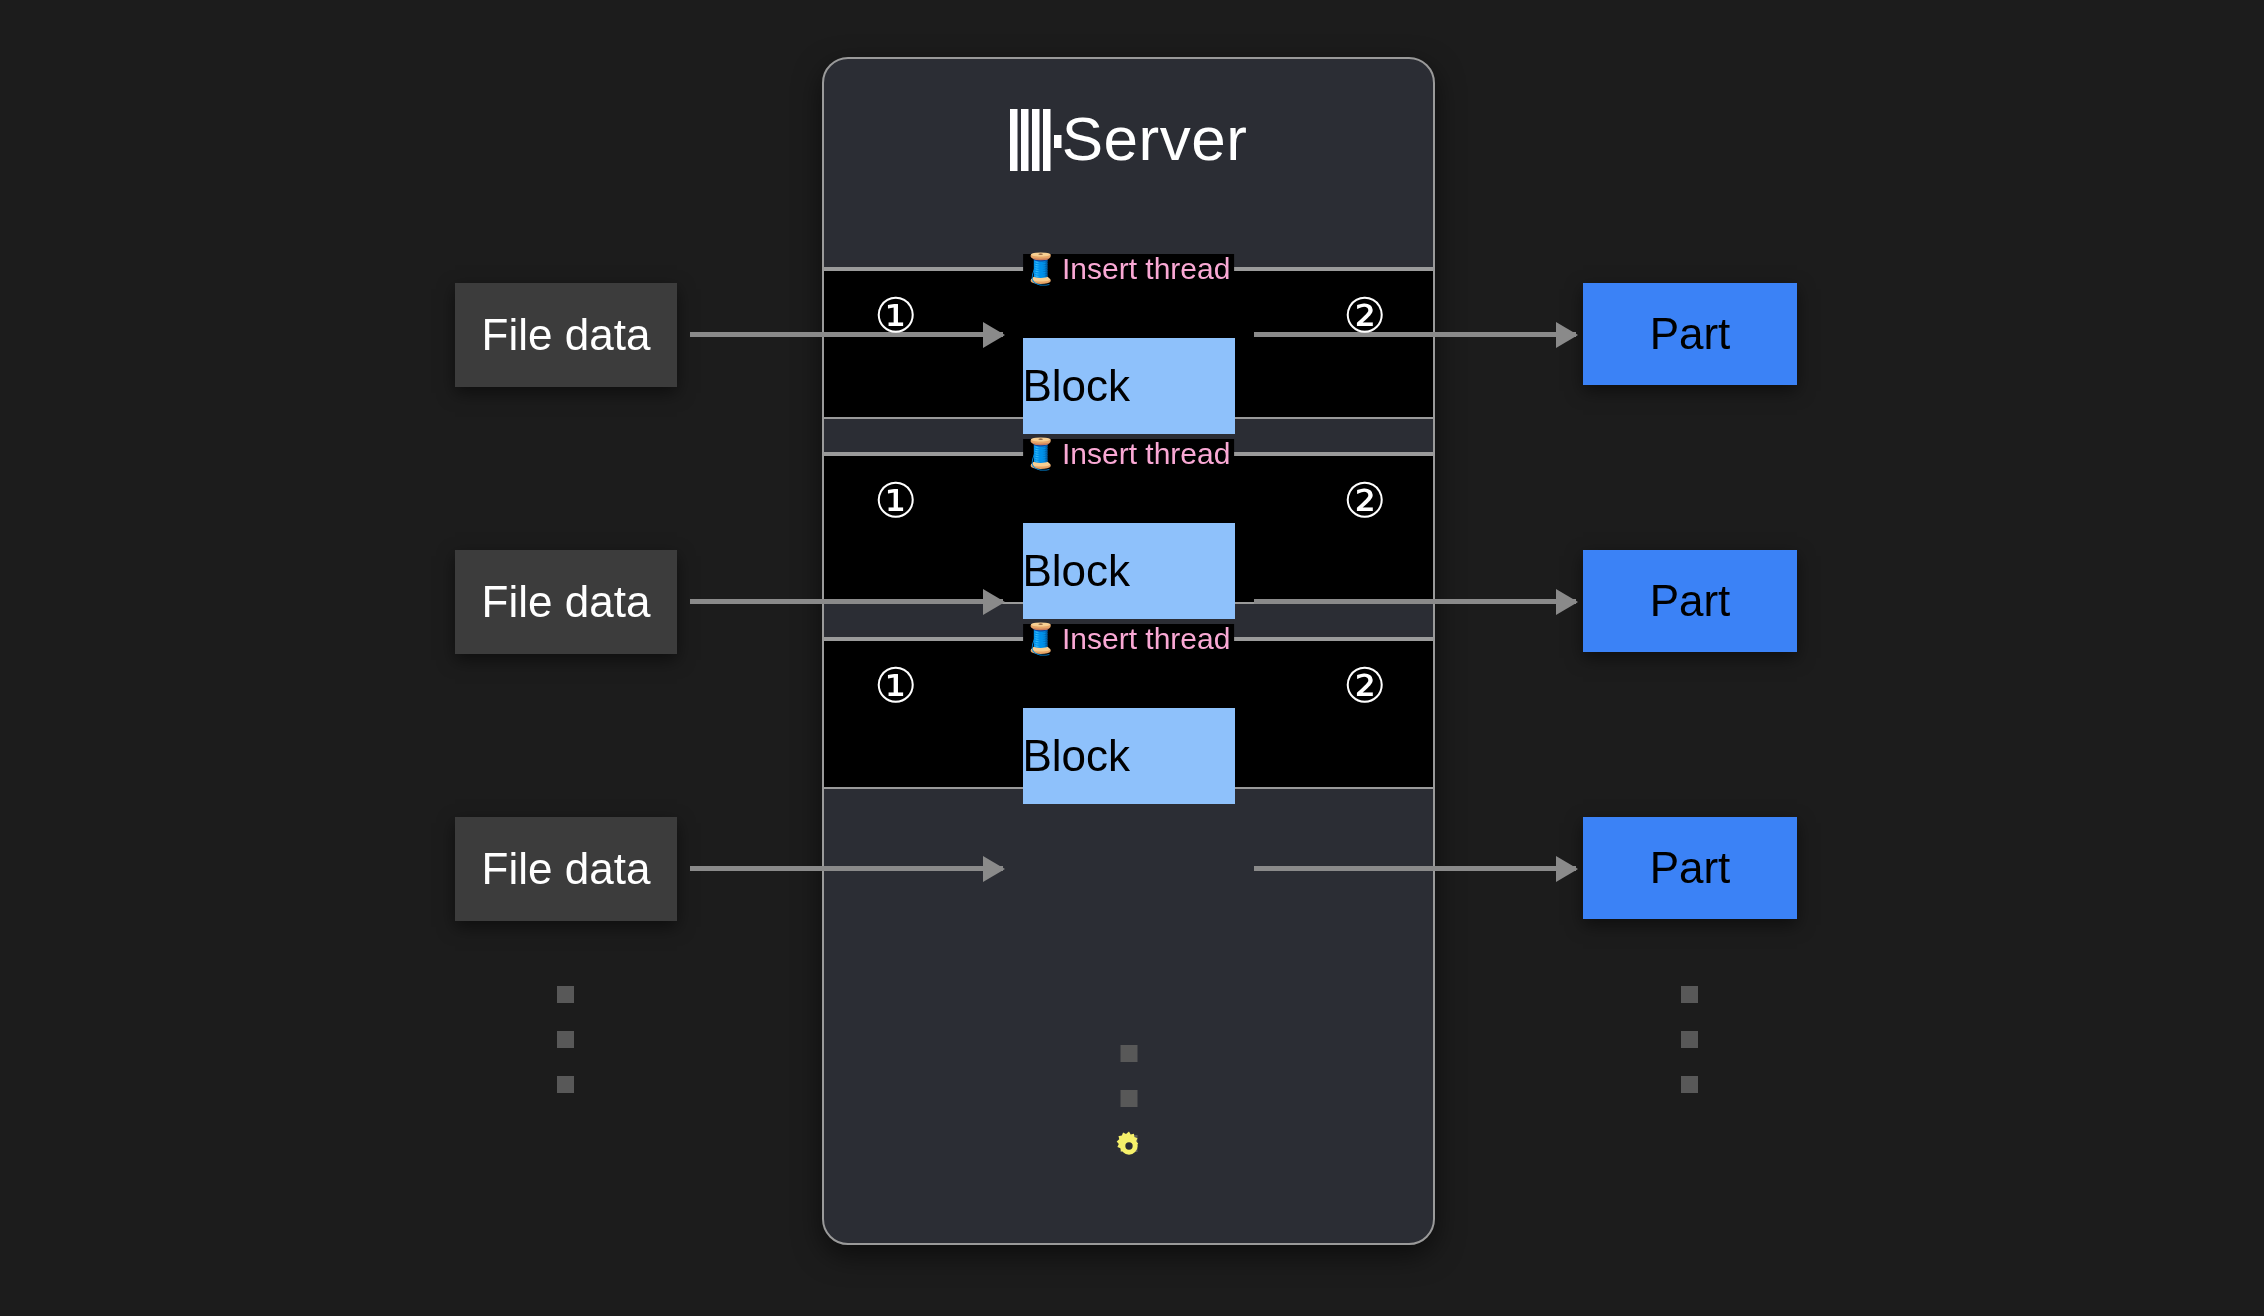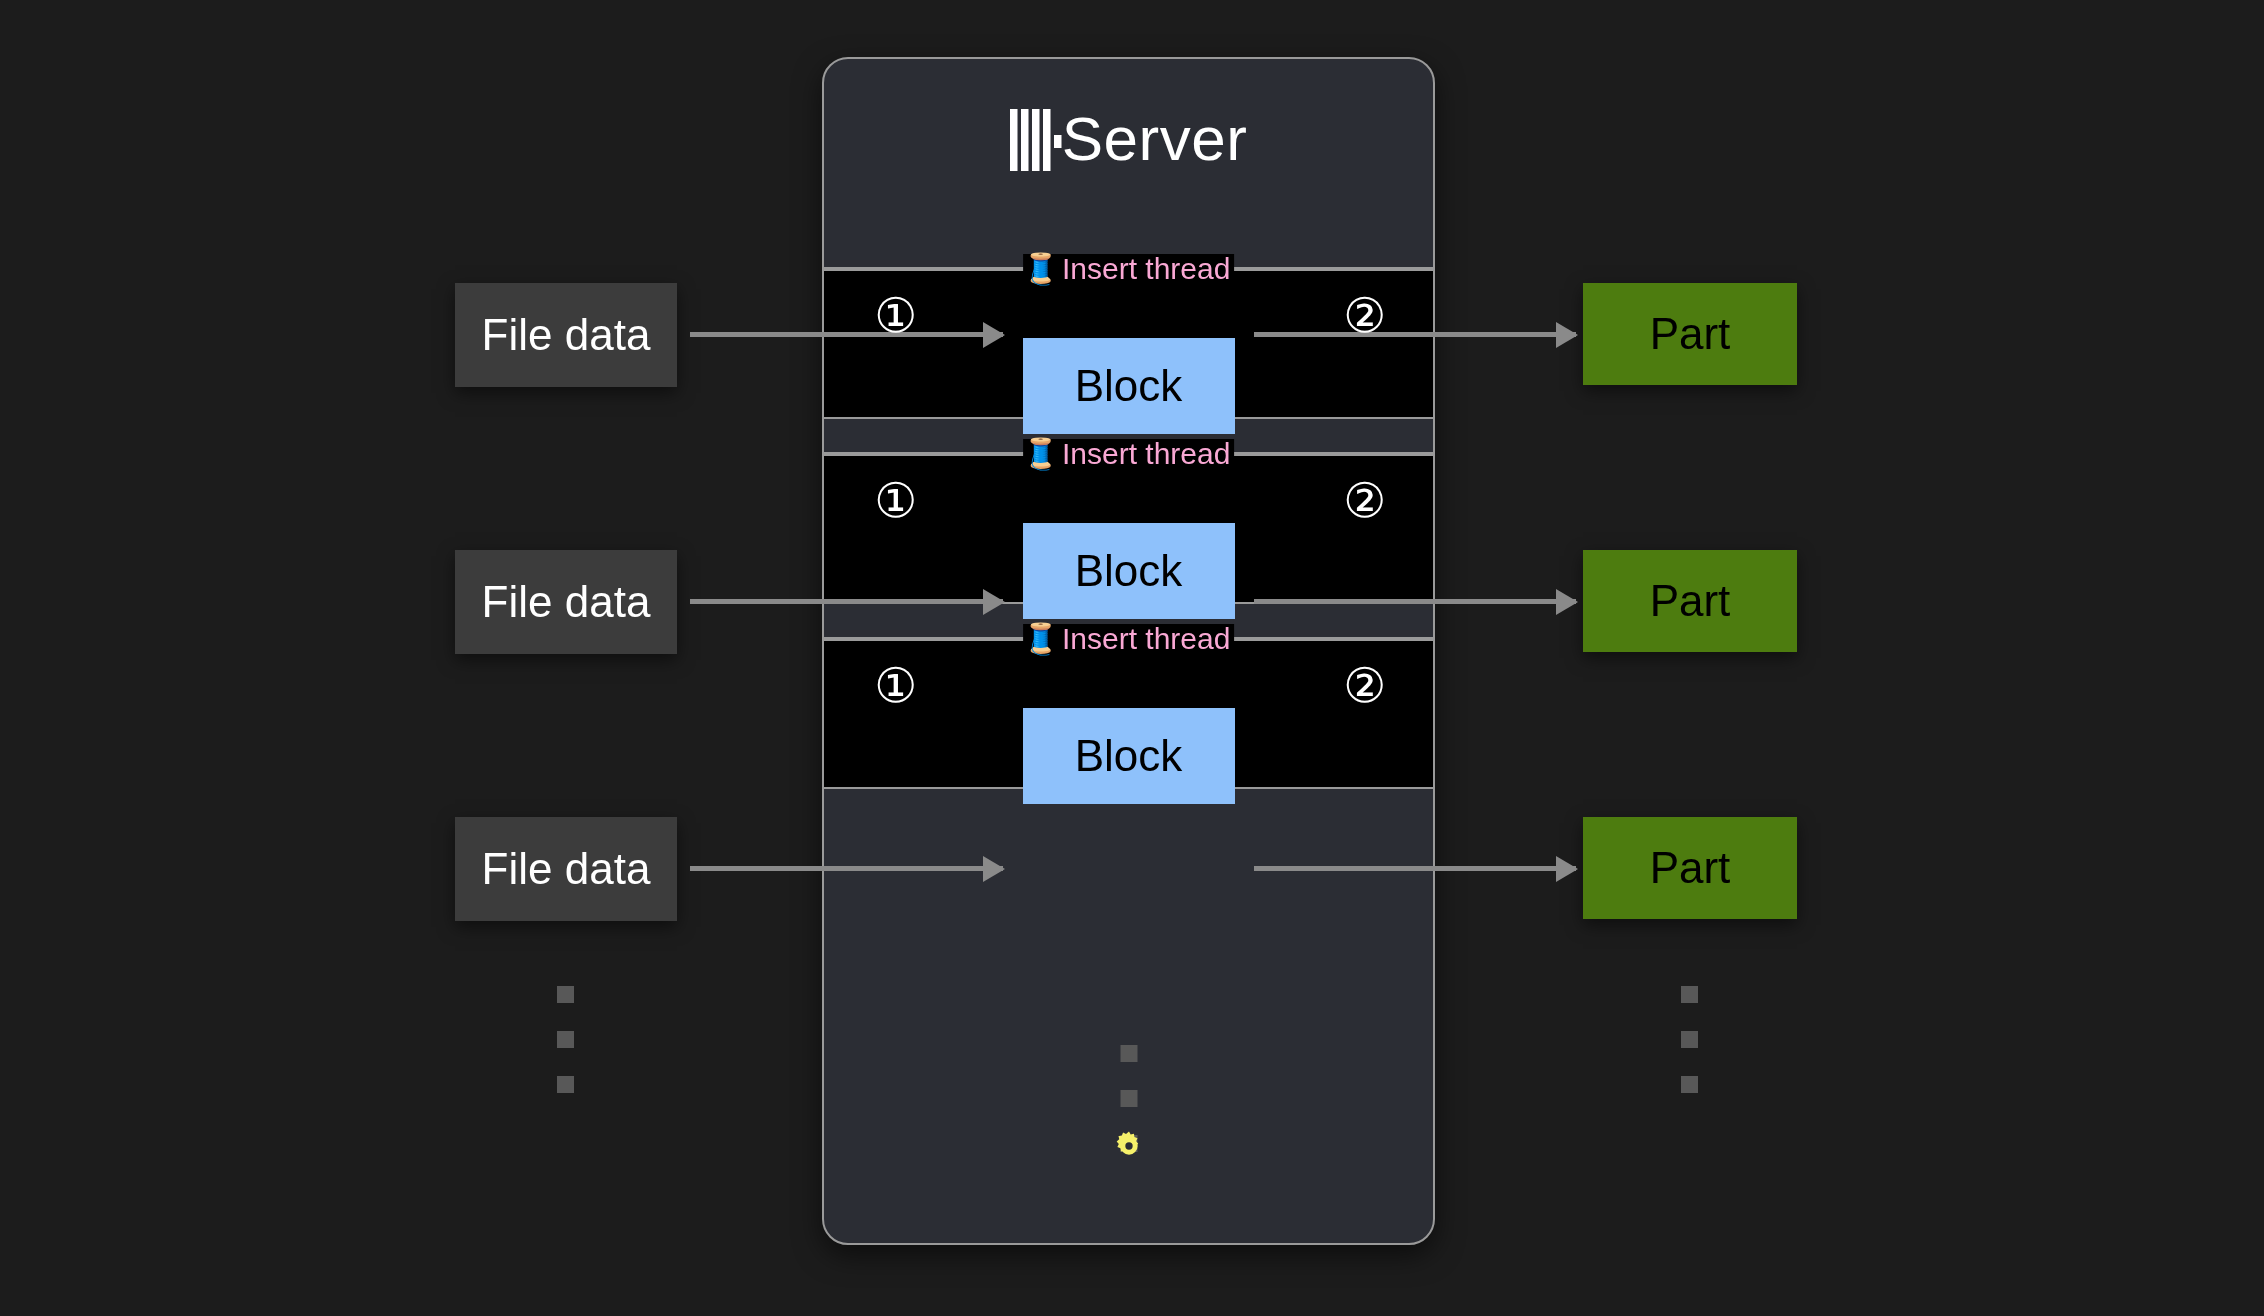--- a/index.html
+++ b/index.html
@@ -111,21 +111,21 @@
   
   .block-box {
     position: absolute;
     left: 50%;
     transform: translateX(-50%);
     width: 212px;
     height: 96px;
     background: #8ec1fb;
     display: flex;
     align-items: center;
-    justify-content: center;
+    justify-content: flex-start;
     z-index: 3;
   }
   .block-box span {
     font-size: 44px;
     color: #000000;
     line-height: 1;
   }
   .block-1 { top: 279px; }
   .block-2 { top: 464px; }
   .block-3 { top: 649px; }
@@ -155,21 +155,21 @@
     font-size: 44px;
     color: #ffffff;
     line-height: 1;
   }
 
   
   .part-box {
     position: absolute;
     width: 214px;
     height: 102px;
-    background: #4d7c0f;
+    background: #3b82f6;
     display: flex;
     align-items: center;
     justify-content: center;
     box-shadow: 0 6px 16px rgba(0,0,0,0.5);
   }
   .part-box span {
     font-size: 44px;
     color: #000000;
     line-height: 1;
   }

